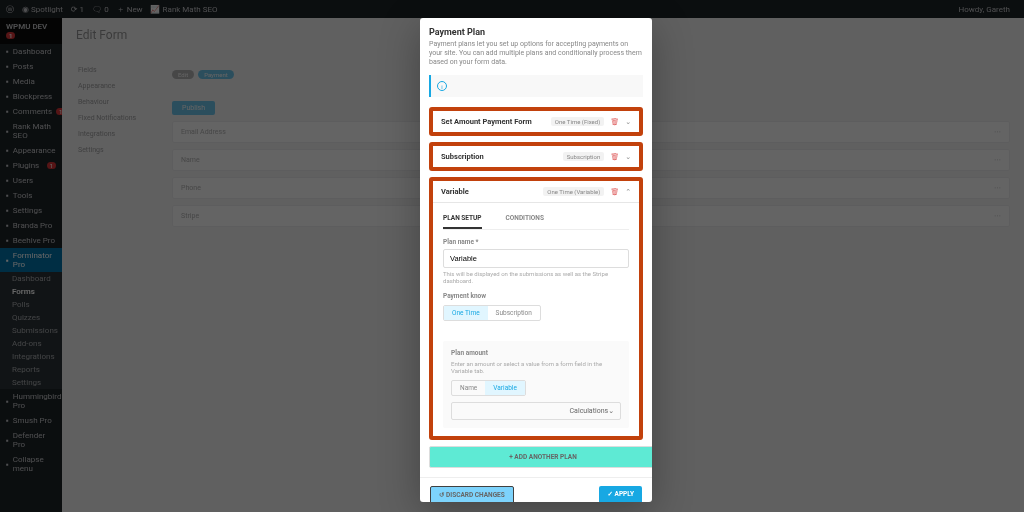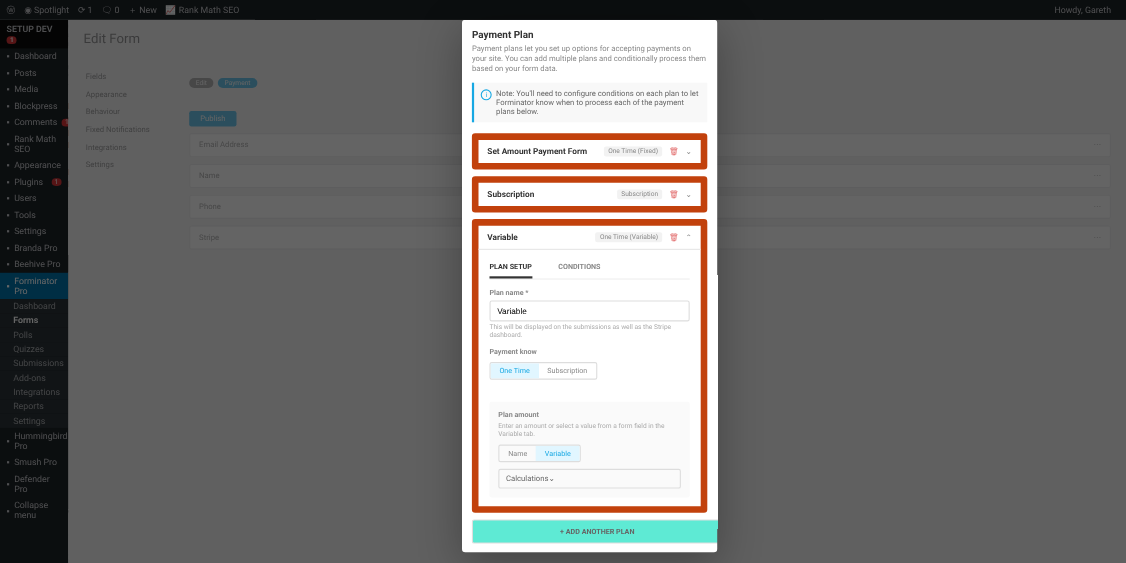--- a/index.html
+++ b/index.html
@@ -15,38 +15,38 @@
 .wp-sidebar .badge{background:#d63638;color:#fff;border-radius:7px;font-size:6px;padding:0 3px;margin-left:auto}
 .main{position:fixed;top:18px;left:62px;right:0;bottom:0;background:#f0f0f1}
 .overlay{position:fixed;inset:0;background:rgba(0,0,0,.6);z-index:20}
 .modal{position:absolute;left:420px;top:18px;width:232px;max-height:484px;background:#fff;border-radius:3px;display:flex;flex-direction:column;box-shadow:0 10px 40px rgba(0,0,0,.3);font-size:7px;color:#333;overflow-y:auto}
 .modal::-webkit-scrollbar{width:0}
 .modal-body{padding:9px}
 .m-title{font-size:9px;font-weight:700;margin-bottom:3px;color:#333}
 .m-desc{color:#888;line-height:1.3;margin-bottom:8px}
 .note{border-left:2px solid #17a8e3;background:#f8f8f8;padding:6px;color:#666;display:flex;gap:4px;margin-bottom:10px}
 .note .i{width:8px;height:8px;border-radius:50%;border:1px solid #17a8e3;color:#17a8e3;font-size:6px;display:flex;align-items:center;justify-content:center;flex-shrink:0}
-.acc{border:6px solid #c2410c;border-radius:3px;margin-bottom:6px}
+.acc{border:4px solid #c2410c;border-radius:3px;margin-bottom:6px}
 .acc-head{display:flex;align-items:center;padding:6px 8px;cursor:pointer}
 .acc-head .lbl{font-weight:700;font-size:7.5px}
 .acc-head .tag{margin-left:auto;background:#f2f2f2;color:#888;font-size:6px;padding:1px 4px;border-radius:2px}
 .acc-head .trash{margin-left:6px;color:#e06464;font-size:7px}
 .acc-head .chev{margin-left:6px;color:#888;font-size:7px}
 .acc-body{border-top:1px solid #e6e6e6;padding:8px 10px}
 .tabs{display:flex;gap:24px;border-bottom:1px solid #eee;margin-bottom:8px}
 .tab{font-size:6.5px;font-weight:700;color:#888;padding:3px 0 5px}
 .tab.active{color:#333;border-bottom:2px solid #333}
 .flabel{font-size:6.5px;color:#888;font-weight:700;margin-bottom:3px}
 .finput{width:100%;border:1px solid #ddd;border-radius:2px;padding:4px 6px;font-size:7.5px;box-sizing:border-box}
 .fhelp{font-size:6px;color:#aaa;margin-top:2px}
 .seg{display:inline-flex;border:1px solid #ddd;border-radius:2px;overflow:hidden;margin-top:2px}
 .seg .opt{padding:3px 8px;font-size:6.5px;color:#888;cursor:pointer}
 .seg .opt.active{background:#e1f6ff;color:#17a8e3}
 .subbox{background:#fafafa;padding:8px;border-radius:2px;margin-top:20px}
-.select{border:1px solid #ddd;border-radius:2px;padding:4px 6px;font-size:7px;color:#666;margin-top:6px;display:flex;justify-content:flex-start;align-items:center}
+.select{border:1px solid #ddd;border-radius:2px;padding:4px 6px;font-size:7px;color:#666;margin-top:6px;display:flex;justify-content:flex-end;align-items:center}
 .addplan{width:100%;border:1px solid #ddd;background:#5eead4;border-radius:2px;padding:6px;font-size:6.5px;font-weight:700;color:#666;text-align:center;margin-top:6px;cursor:pointer}
 .modal-foot{border-top:1px solid #eee;padding:8px 10px;display:flex;justify-content:space-between}
 .btn{font-size:6.5px;font-weight:700;padding:4px 8px;border-radius:2px;cursor:pointer}
 .btn.ghost{border:1px solid #404040;background:#7dd3fc;color:#666}
 .btn.primary{background:#17a8e3;color:#fff;border:none}
 svg.arrows{position:absolute;inset:0;pointer-events:none;z-index:1}
 .bg-page{position:absolute;inset:0;padding:10px 14px;filter:blur(.2px);opacity:.6}
 .bg-title{font-size:12px;color:#555}
 .bg-btn{background:#17a8e3;color:#fff;border-radius:2px;padding:3px 10px;font-size:7px;display:inline-block;margin-top:20px}
 .bg-sidebar{position:absolute;left:14px;top:44px;width:76px}
@@ -63,21 +63,21 @@
   <span class="ab-item">ⓦ</span>
   <span class="ab-item">◉ <span>Spotlight</span></span>
   <span class="ab-item">⟳ <span>1</span></span>
   <span class="ab-item">🗨 <span>0</span></span>
   <span class="ab-item">＋ <span>New</span></span>
   <span class="ab-item">📈 <span>Rank Math SEO</span></span>
   <span class="ab-item right">Howdy, Gareth</span>
 </div>
 
 <div class="wp-sidebar">
-  <div class="site"><span>SETUP DEV</span> <span class="badge">1</span></div>
+  <div class="site"><span>WPMU DEV</span> <span class="badge">1</span></div>
   <div id="side-items">
       <div class="item">
         <span>▪</span>
         <span>Dashboard</span>
       </div>
       <div class="item">
         <span>▪</span>
         <span>Posts</span>
       </div>
       <div class="item">
@@ -192,21 +192,20 @@
   </div>
 </div>
 
 <div class="overlay">
   <div class="modal">
     <div class="modal-body">
       <div class="m-title">Payment Plan</div>
       <div class="m-desc">Payment plans let you set up options for accepting payments on your site. You can add multiple plans and conditionally process them based on your form data.</div>
       <div class="note">
         <span class="i">i</span>
-        <span>Note: You'll need to configure conditions on each plan to let Forminator know when to process each of the payment plans below.</span>
       </div>
       <div id="plans">
           <div class="acc">
             <div class="acc-head">
               <span class="lbl">Set Amount Payment Form</span>
               <span class="tag">One Time (Fixed)</span>
               <span class="trash">🗑</span>
               <span class="chev">⌄</span>
             </div>
           </div>

